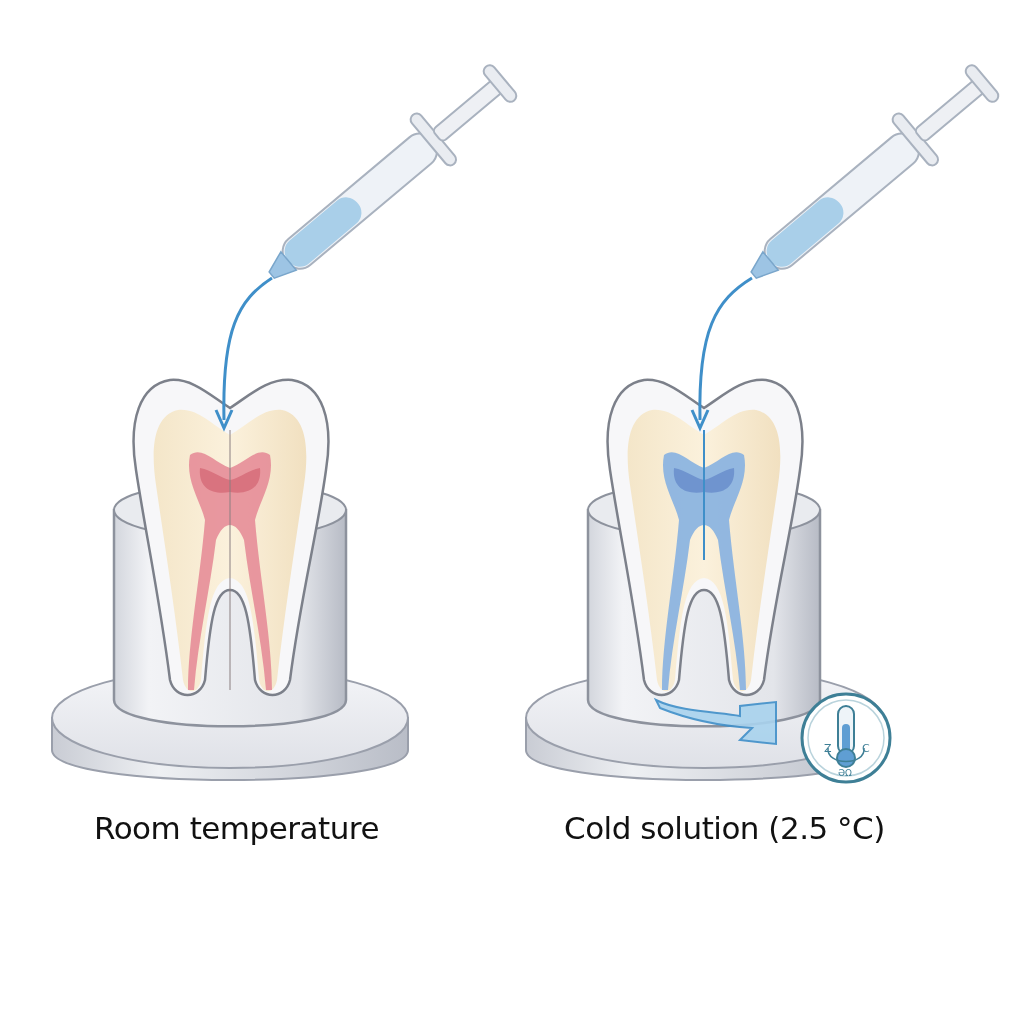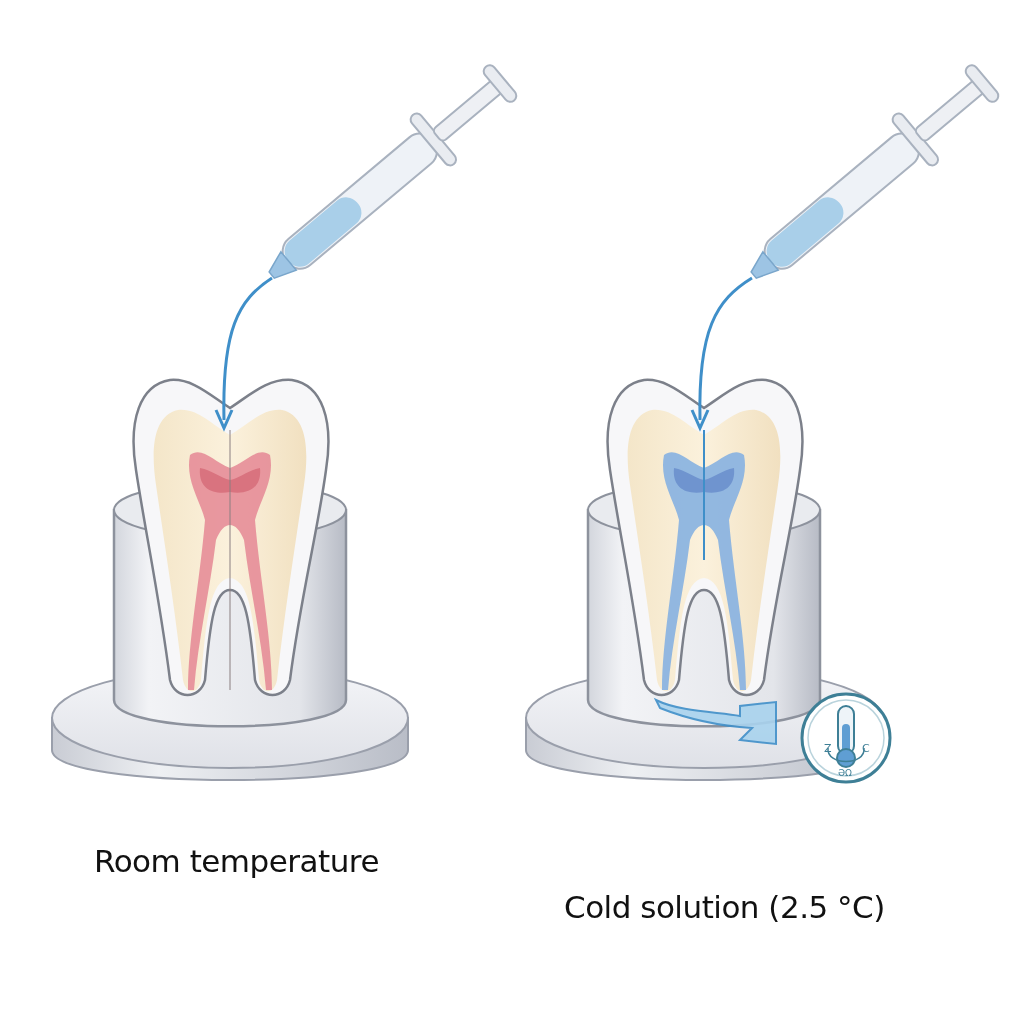--- a/index.html
+++ b/index.html
@@ -1,20 +1,20 @@
 <!DOCTYPE html>
 <html><head>
 <meta charset="utf-8">
 <style>
   html, body { margin:0; padding:0; background:#ffffff; }
   body { width:1024px; height:1024px; position:relative; overflow:hidden; font-family:"DejaVu Sans", sans-serif; }
   svg.scene { position:absolute; left:0; top:0; width:1024px; height:1024px; }
-  .caption { position:absolute; top:843px; font-size:31px; color:#111; letter-spacing:-0.5px; white-space:nowrap;text-align:center; }
+  .caption { position:absolute; top:810px; font-size:31px; color:#111; letter-spacing:-0.5px; white-space:nowrap;text-align:center; }
   #cap-left { left:94px; }
-  #cap-right { left:564px;margin-top:46px; }
+  #cap-right { left:564px; }
 </style>
 </head>
 <body>
 
 <svg class="scene" viewBox="0 0 1024 1024">
   <defs>
     <linearGradient id="baseTop" x1="0" y1="0" x2="0" y2="1">
       <stop offset="0" stop-color="#f4f5f8"></stop>
         <stop offset="1" stop-color="#dfe1e7"></stop>
     </linearGradient>

